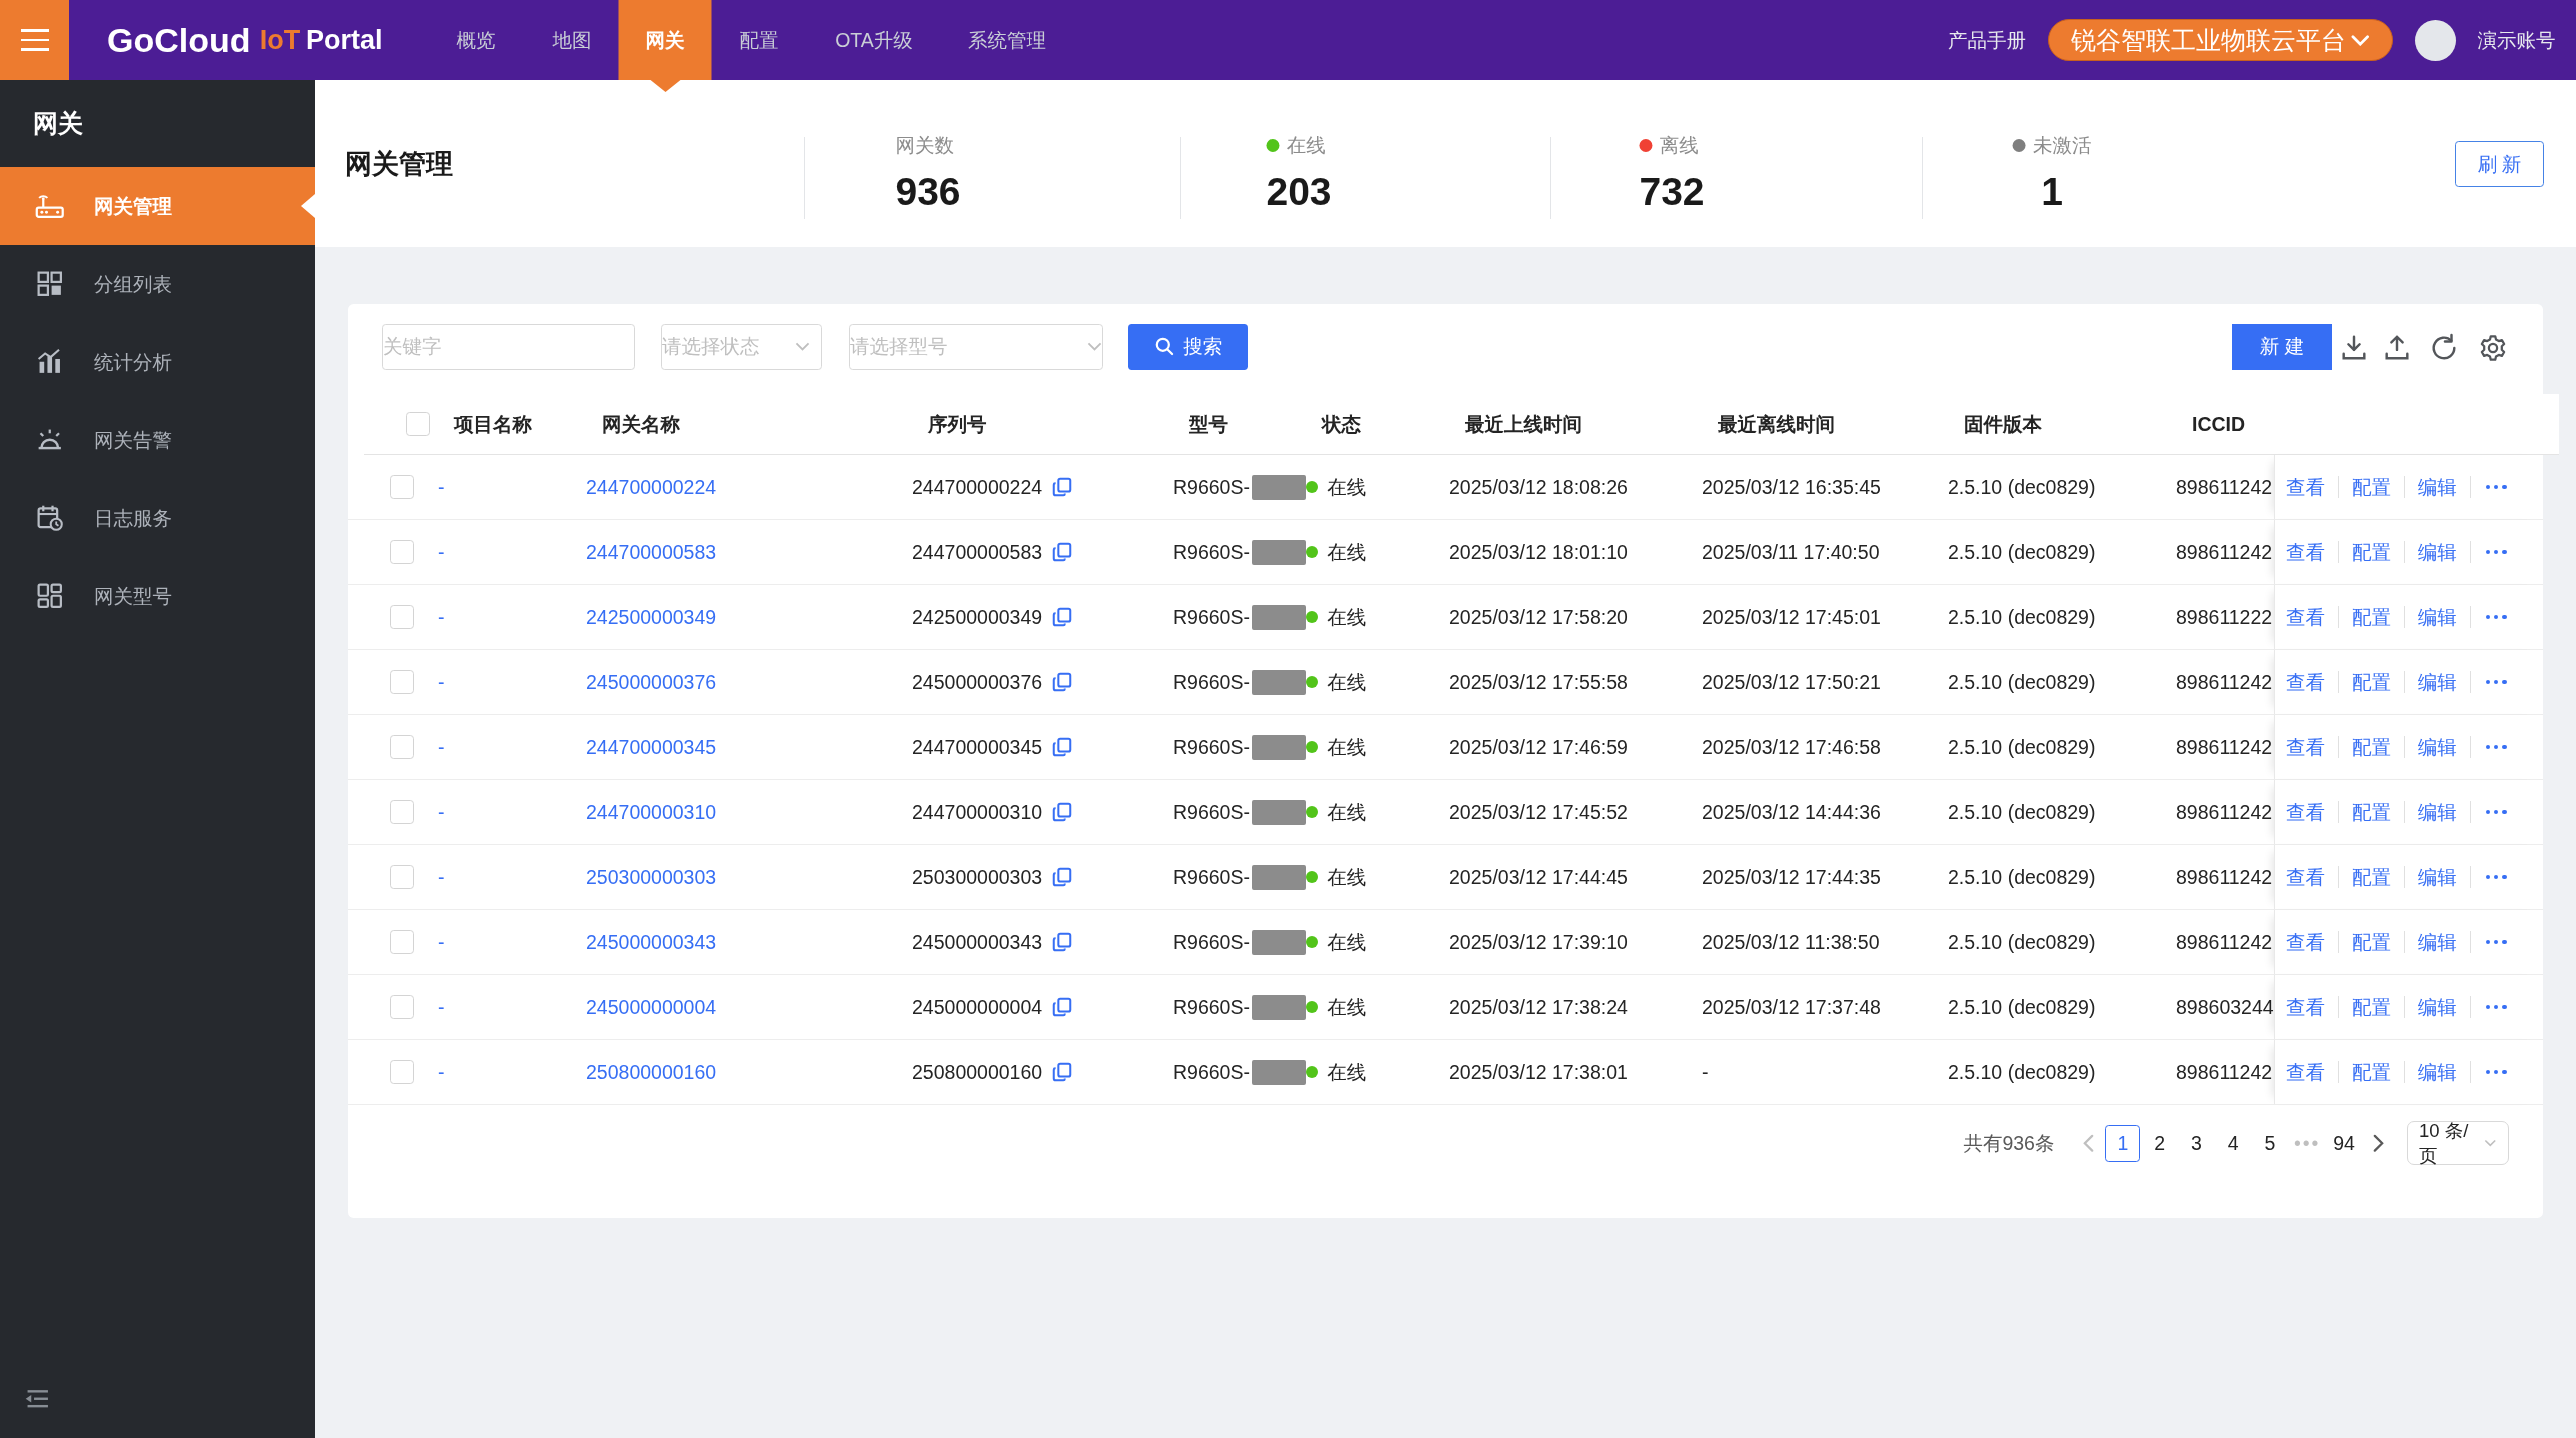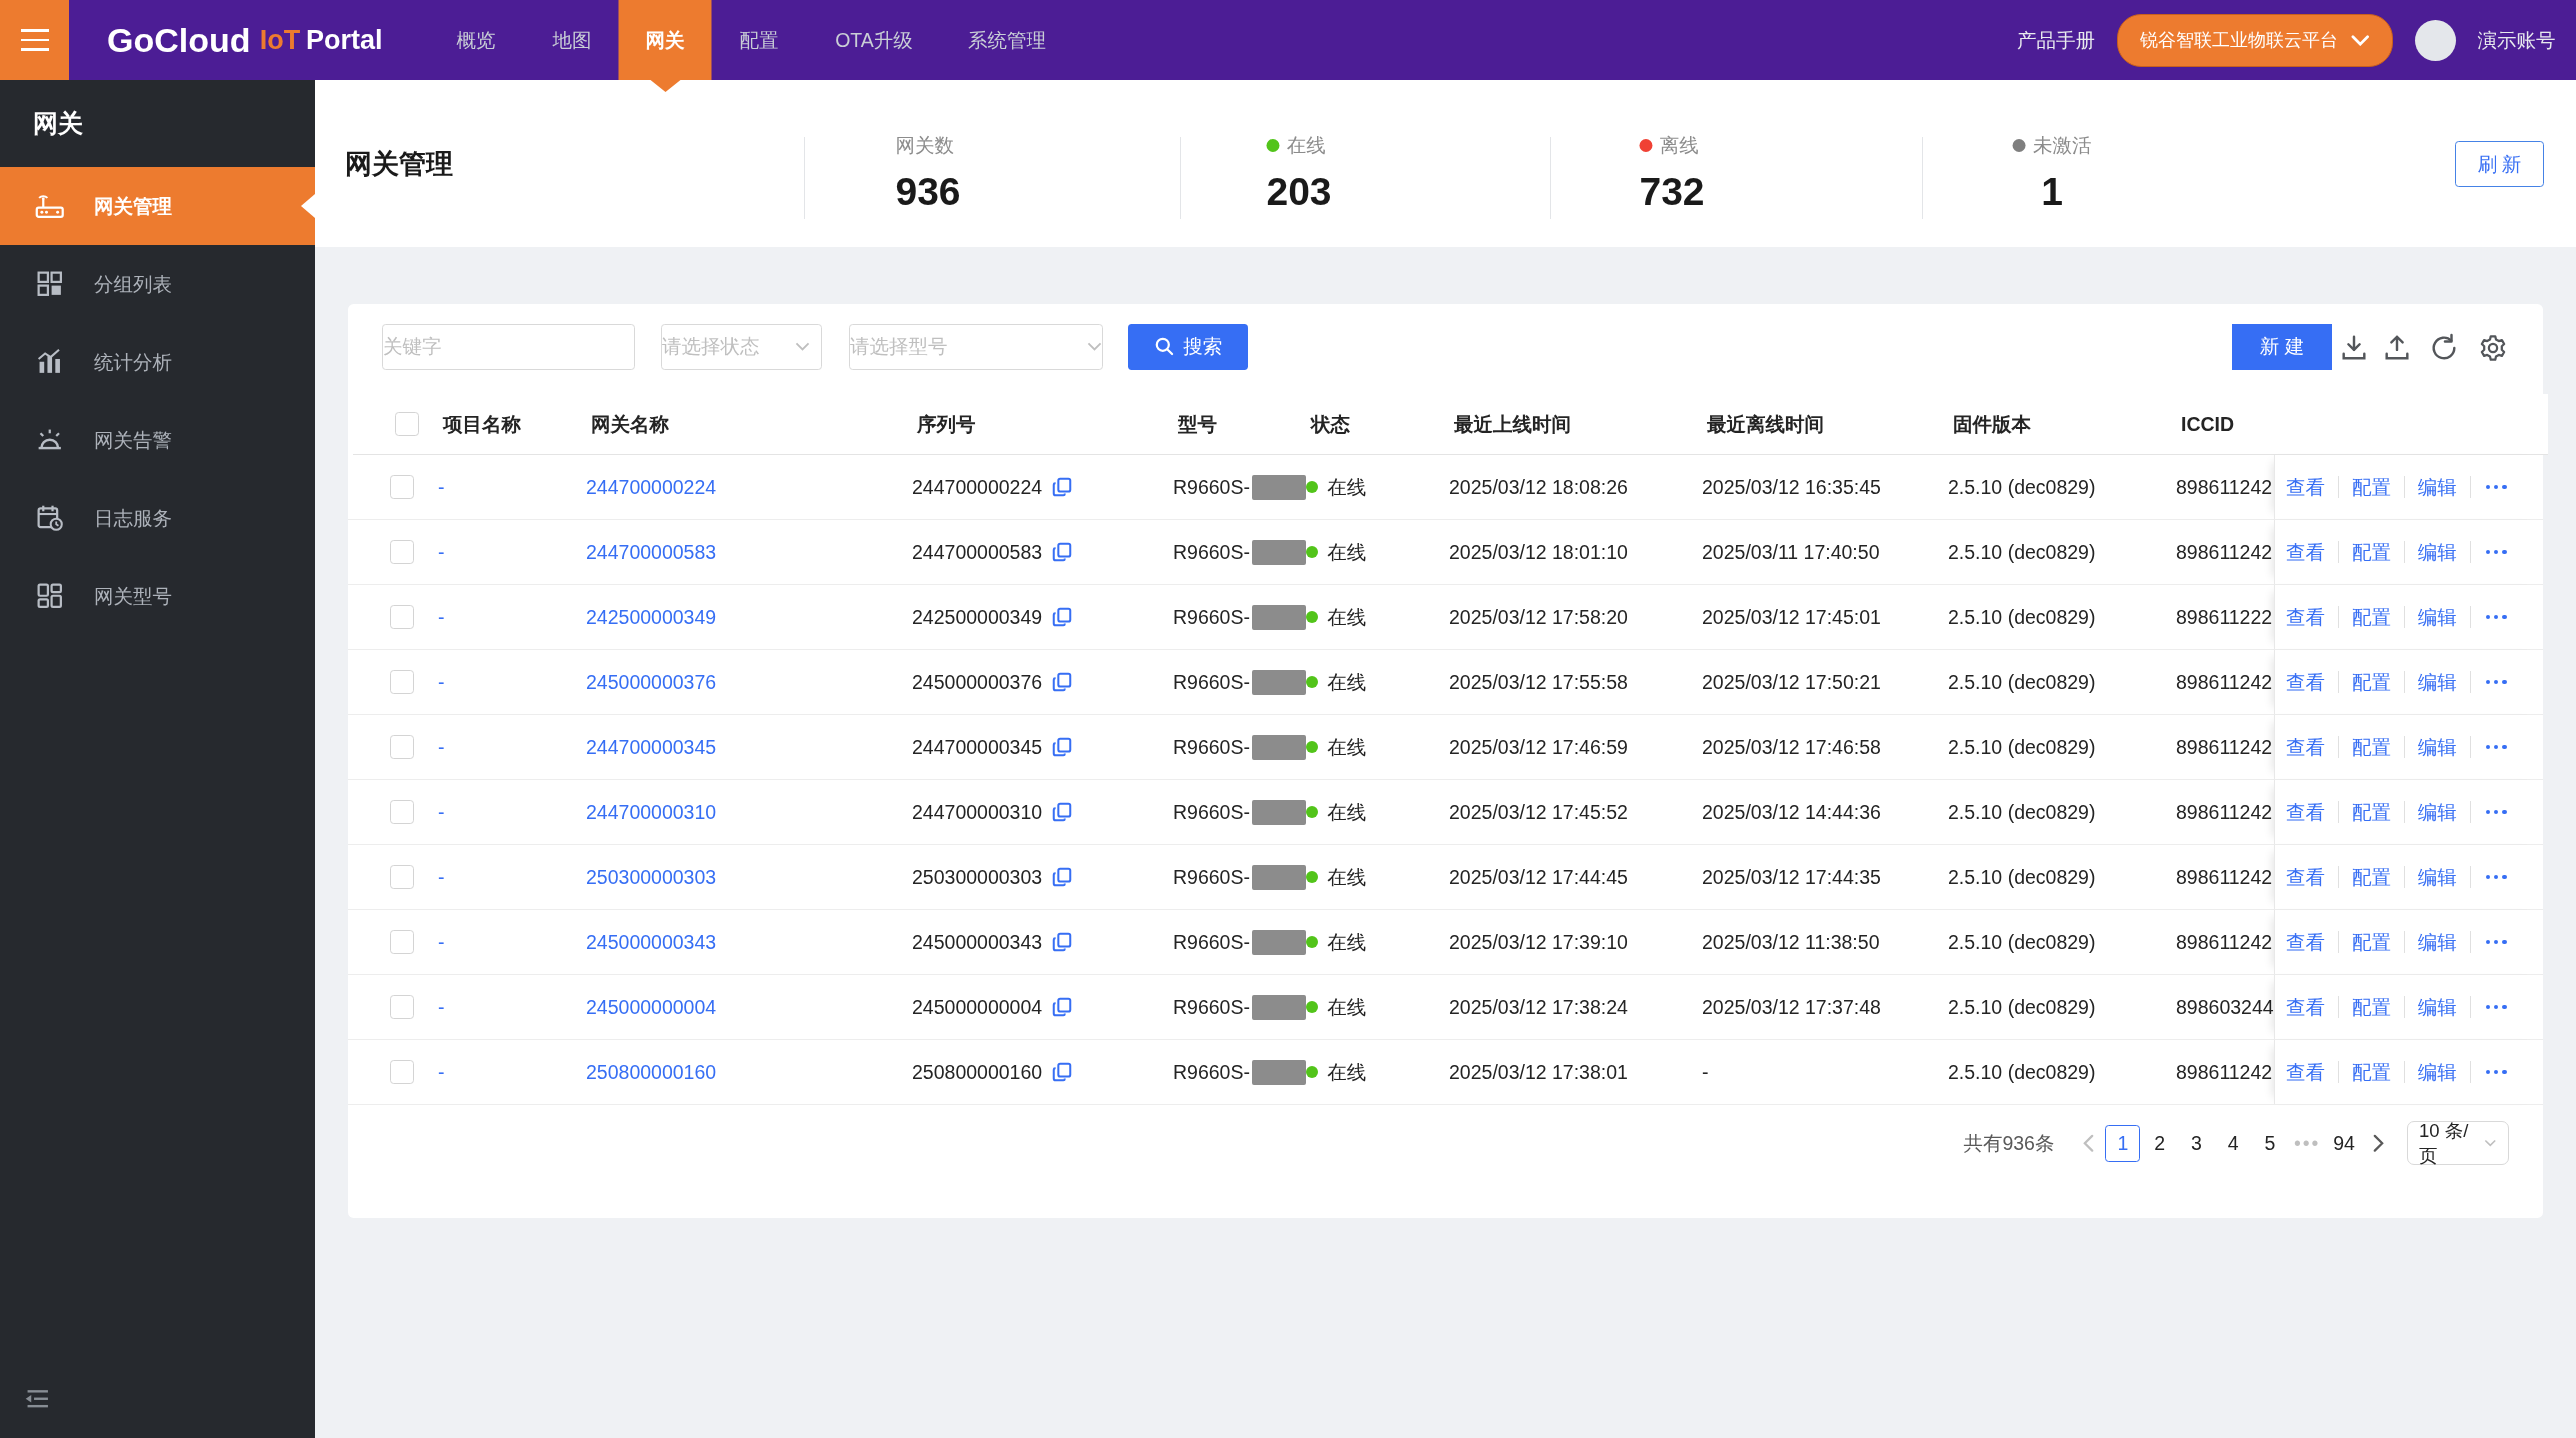--- a/index.html
+++ b/index.html
@@ -17,21 +17,21 @@
   .logo { position:absolute; left:107px; top:0; height:80px; display:flex; align-items:center; gap:9.3px; }
   .logo .l1 { font-size:34px; font-weight:800; color:#fff; letter-spacing:0; }
   .logo .l2 { font-size:27px; font-weight:800; color:#ED7B2F; }
   .logo .l3 { font-size:27px; font-weight:700; color:#fff; margin-left:-3.7px; }
   .nav-item { position:absolute; top:0; height:80px; display:flex; align-items:center; justify-content:center; transform:translateX(-50%); font-size:19.5px; color:#C9CED6; cursor:pointer; white-space:nowrap; }
   .nav-0{left:476px;} .nav-1{left:572px;} .nav-3{left:759px;} .nav-4{left:874px;} .nav-5{left:1007px;}
   .nav-2 { left:665px; width:93px; background:#ED7B2F; color:#fff; font-weight:600; }
   .nav-2::after { content:""; position:absolute; left:50%; top:80px; transform:translateX(-50%); border-left:15px solid transparent; border-right:15px solid transparent; border-top:12px solid #ED7B2F; }
   .nav-right { position:absolute; right:20.4px; top:0; height:80px; display:flex; align-items:center; gap:22px; }
   .manual { color:#E8EAEE; font-size:19.5px; cursor:pointer; white-space:nowrap; }
-  .platform-pill { height:53px; background:#ED7B2F; border:1.9px solid #C85F1D; border-radius:24px; color:#fff; font-size:18px; display:flex; align-items:center; gap:13px; padding:0 22px; cursor:pointer; white-space:nowrap; }
+  .platform-pill { height:42px; background:#ED7B2F; border:1.9px solid #C85F1D; border-radius:24px; color:#fff; font-size:25px; display:flex; align-items:center; gap:5px; padding:0 22px; cursor:pointer; white-space:nowrap; }
   .avatar { width:41px; height:41px; border-radius:50%; background:#E4E7EB; }
   .account { color:#E8EAEE; font-size:19.5px; white-space:nowrap; }
   
   .sidebar { position:absolute; left:0; top:80px; width:315px; height:1358px; background:#26292E; z-index:20; }
   .side-title { height:87px; display:flex; align-items:center; padding-left:33px; color:#FFF; font-size:25px; font-weight:600; }
   .side-item { position:relative; height:78px; display:flex; align-items:center; padding-left:33px; gap:28px; color:#ADB2BA; font-size:19.5px; cursor:pointer; }
   .side-item .icn { width:33px; height:33px; display:flex; align-items:center; justify-content:center; color:#B8BDC5; }
   .side-item.active { background:#ED7B2F; color:#fff; font-weight:600; }
   .side-item.active .icn { color:#fff; }
   .side-item.active::after { content:""; position:absolute; right:0; top:50%; transform:translateY(-50%); border-top:12px solid transparent; border-bottom:12px solid transparent; border-right:14px solid #FFFFFF; }
@@ -54,21 +54,21 @@
   .input, .select { border:0.9px solid #D9D9D9; border-radius:3.7px; background:#fff; display:flex; align-items:center; padding:0 0; font-size:19.5px; color:#BFBFBF; cursor:text; }
   .select { justify-content:space-between; cursor:pointer; }
   .kw { left:34px; width:253px; }
   .sel1 { left:313px; width:161px; padding-right:11px; }
   .sel2 { left:501px; width:254px; }
   .search-btn { left:780px; width:120px; background:#366EF4; border-radius:3.7px; color:#fff; font-size:19.5px; display:flex; align-items:center; justify-content:center; gap:9.3px; cursor:pointer; }
   .create-btn { left:1884px; width:100px; background:#366EF4; border-radius:0; color:#fff; font-size:19.5px; letter-spacing:5.6px; display:flex; align-items:center; justify-content:center; cursor:pointer; padding-left:5.6px; }
   .tool-icon { position:absolute; top:29px; width:30px; height:30px; transform:translateX(-50%); color:#53565A; cursor:pointer; }
   .ti0{left:2006px;} .ti1{left:2049px;} .ti2{left:2096px;} .ti3{left:2145px;}
   
-  .thead { position:absolute; left:5px; top:90px; width:2195px; height:61px; border-bottom:0.9px solid #E4E4E4; font-weight:700; font-size:19.5px; color:#242424; background:#fff;text-decoration:underline; }
+  .thead { position:absolute; left:16px; top:90px; width:2195px; height:61px; border-bottom:0.9px solid #E4E4E4; font-weight:700; font-size:19.5px; color:#242424; background:#fff;text-decoration:underline; }
   .tbody { position:absolute; left:0; top:151px; width:2195px; }
   .tr { position:relative; width:2195px; height:65px; border-bottom:0.9px solid #EDEDED; font-size:19.5px; }
   .cell { position:absolute; top:0; height:100%; display:flex; align-items:center; white-space:nowrap; }
   .c-check{left:42px;} .c-proj{left:90px;} .c-name{left:238px;} .c-serial{left:564px;}
   .c-model{left:825px;} .c-status{left:958px;} .c-on{left:1101px;} .c-off{left:1354px;}
   .c-fw{left:1600px;} .c-iccid{left:1828px; width:98px; overflow:hidden;}
   .c-action { left:1926px; width:269px; background:#fff; border-left:0.9px solid #E8E8E8; box-shadow:-8.3px 0 9.3px -7.4px rgba(0,0,0,0.12); padding-left:11px; z-index:2; }
   .checkbox { width:24px; height:24px; border:1.9px solid #D4D4D4; border-radius:3.7px; background:#fff; cursor:pointer; }
   .link { color:#366EF4; text-decoration:none; cursor:pointer; }
   .copy-ic { width:22px; height:22px; margin-left:9.3px; color:#366EF4; cursor:pointer; flex:0 0 auto; }

